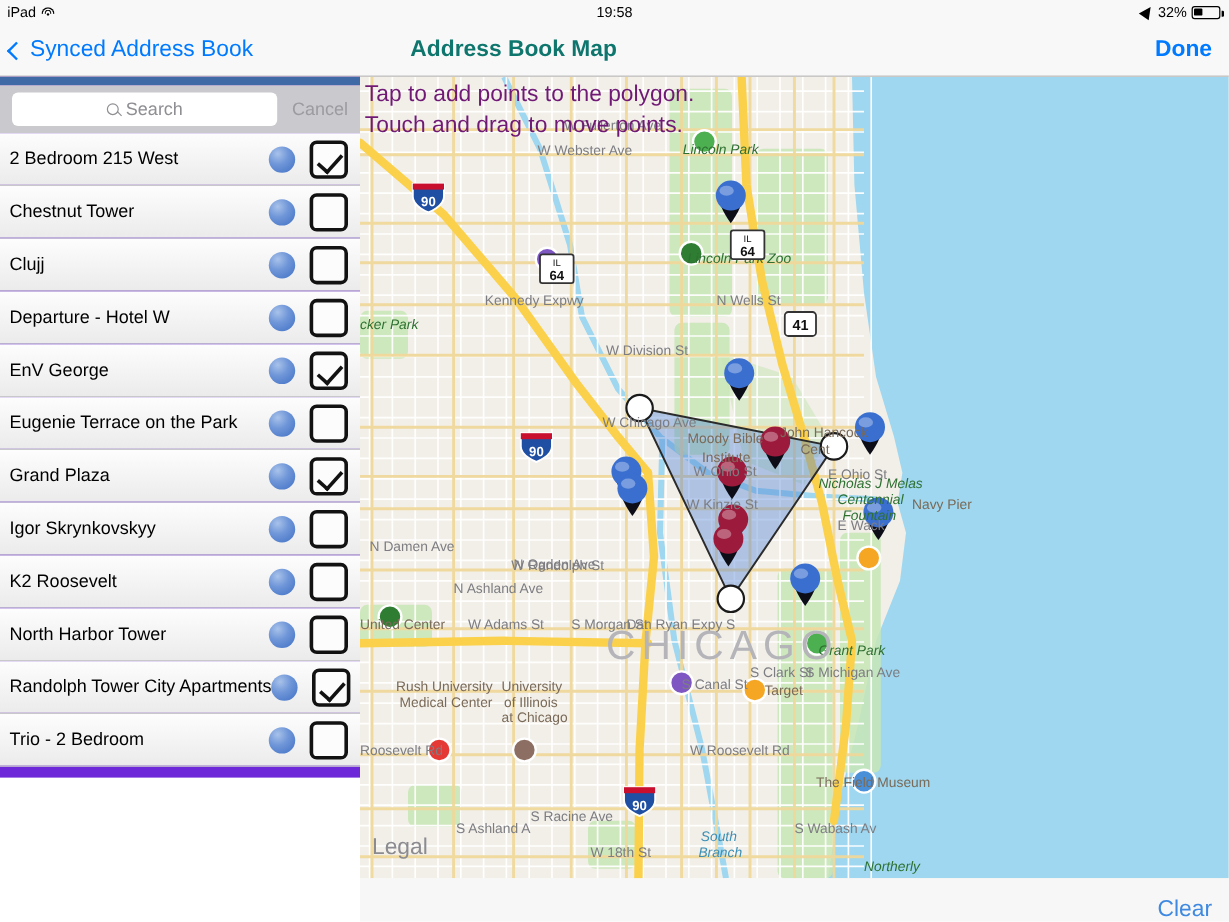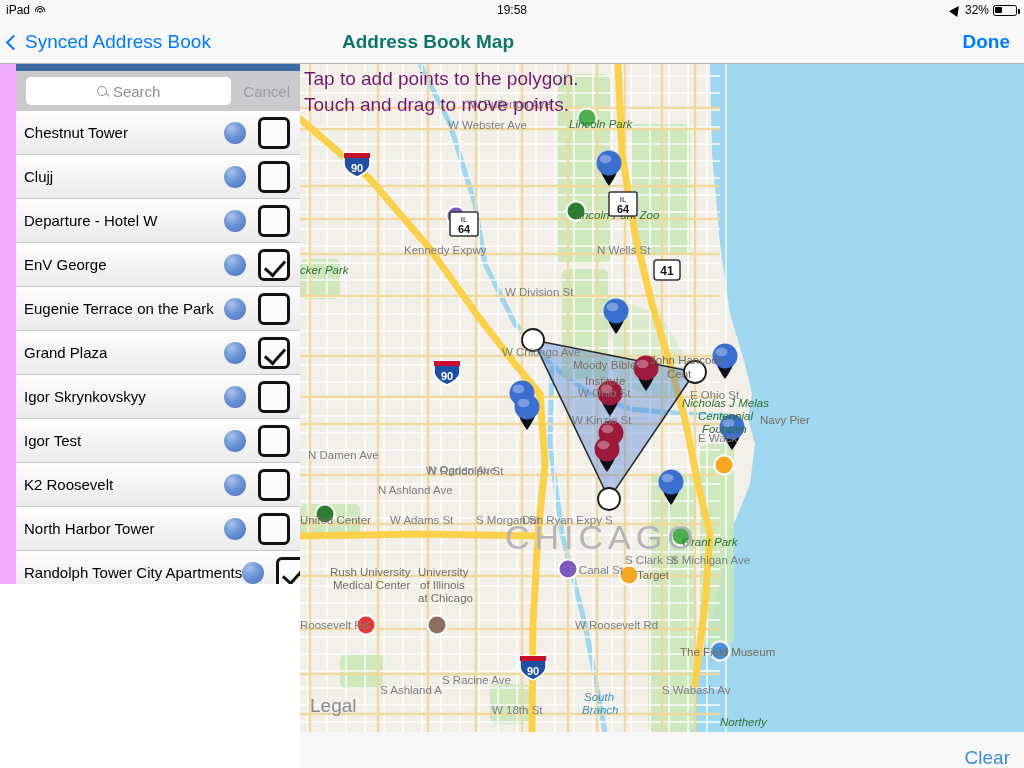--- a/index.html
+++ b/index.html
@@ -35,22 +35,22 @@
     align-items:center; gap:4px; color:#007aff; font-size:19px; cursor:pointer; }
   .chev-left { width:11px; height:11px; border-left:2.6px solid #007aff;
     border-bottom:2.6px solid #007aff; transform:rotate(45deg); margin-right:2px; }
   #nav-title { position:absolute; left:0; top:0; width:856px; height:44px;
     display:flex; align-items:center; justify-content:center;
     font-size:19px; font-weight:bold; color:#0f766e; }
   #done-btn { position:absolute; right:14px; top:0; height:44px; display:flex;
     align-items:center; color:#007aff; font-size:19px; font-weight:bold; cursor:pointer; }
 
   
-  #sidebar { position:absolute; left:0; top:64px; width:300px; height:520px;
-    background:#f0abfc; overflow:hidden;padding-left:16px; }
+  #sidebar { position:absolute; left:0; top:64px; width:300px; height:584px;
+    background:#6d28d9; overflow:hidden; }
   #sidebar-topbar { height:7px; background:#3f6aa5; }
   #search-wrap { height:40px; background:#c9c9ce; display:flex; align-items:center;
     padding:0 4px 0 10px; gap:6px; }
   #search-field { flex:1; height:28px; background:#fff; border-radius:5px;
     display:flex; align-items:center; justify-content:center; gap:6px; }
   .mag { width:10px; height:10px; border:1.4px solid #8e8e93; border-radius:50%;
     position:relative; }
   .mag::after { content:""; position:absolute; width:4.5px; height:1.4px; background:#8e8e93;
     right:-4px; bottom:0px; transform:rotate(45deg); }
   #search-placeholder { color:#8e8e93; font-size:15px; }
@@ -119,20 +119,25 @@
   <div id="sidebar-topbar"></div>
   <div id="search-wrap">
     <div id="search-field">
       <span class="mag"></span>
       <span id="search-placeholder">Search</span>
     </div>
     <div id="cancel-btn">Cancel</div>
   </div>
   <div id="list-container">
       <div class="row">
+        <span class="row-label">2 Bedroom 215 West</span>
+        <span class="dot"></span>
+        <span class="cbox on"></span>
+      </div>
+      <div class="row">
         <span class="row-label">Chestnut Tower</span>
         <span class="dot"></span>
         <span class="cbox"></span>
       </div>
       <div class="row">
         <span class="row-label">Clujj</span>
         <span class="dot"></span>
         <span class="cbox"></span>
       </div>
       <div class="row">
@@ -150,25 +155,20 @@
         <span class="dot"></span>
         <span class="cbox"></span>
       </div>
       <div class="row">
         <span class="row-label">Grand Plaza</span>
         <span class="dot"></span>
         <span class="cbox on"></span>
       </div>
       <div class="row">
         <span class="row-label">Igor Skrynkovskyy</span>
-        <span class="dot"></span>
-        <span class="cbox"></span>
-      </div>
-      <div class="row">
-        <span class="row-label">Igor Test</span>
         <span class="dot"></span>
         <span class="cbox"></span>
       </div>
       <div class="row">
         <span class="row-label">K2 Roosevelt</span>
         <span class="dot"></span>
         <span class="cbox"></span>
       </div>
       <div class="row">
         <span class="row-label">North Harbor Tower</span>

